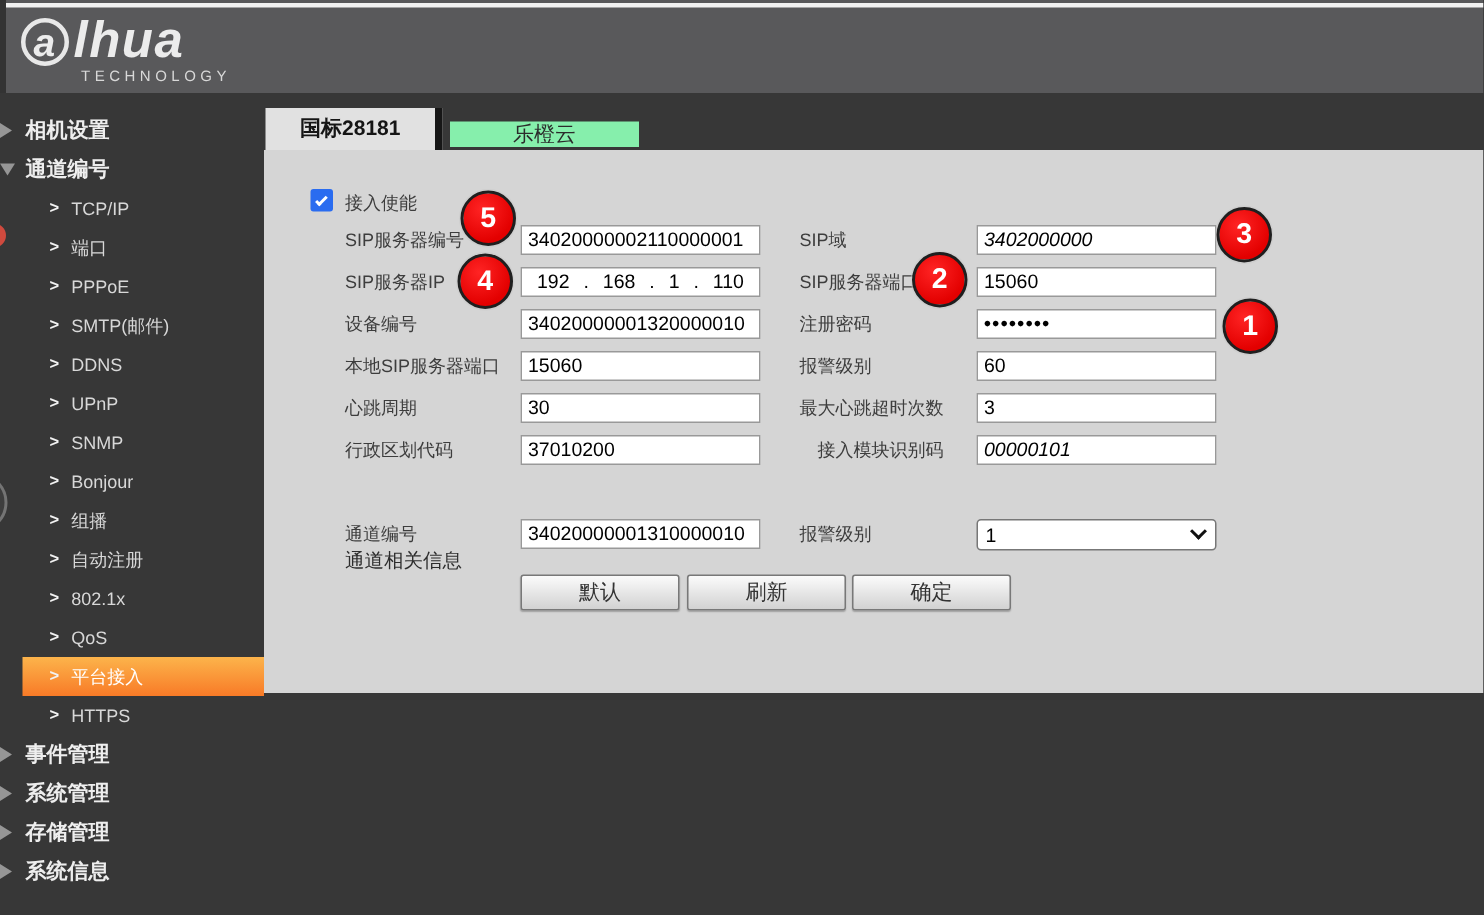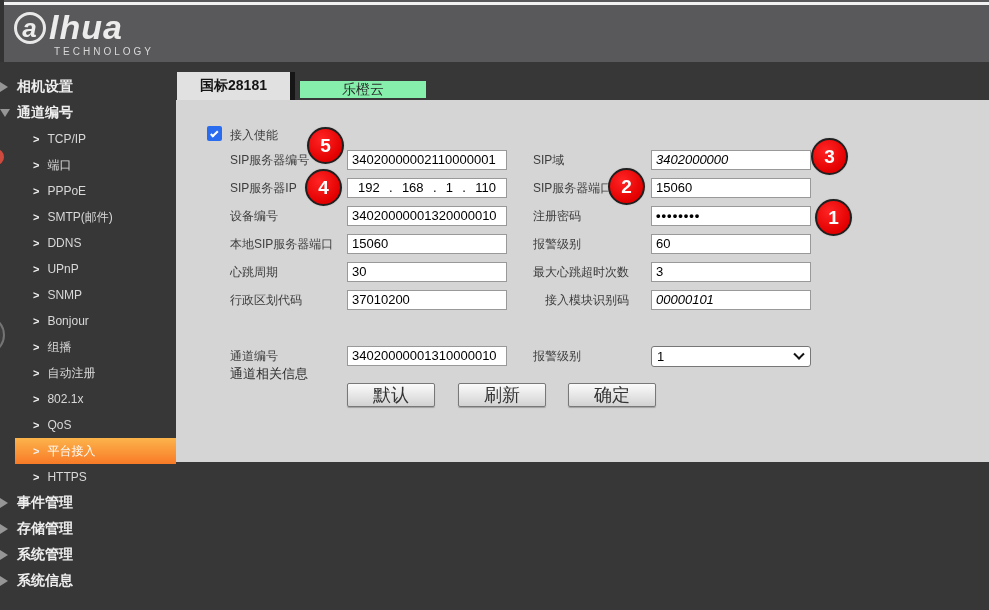--- a/index.html
+++ b/index.html
@@ -36,21 +36,21 @@
   .fld.ip { display:flex; align-items:center; justify-content:space-between; padding:0 10px; }
   .section-hd { position:absolute; left:54px; top:220px; font-size:13px; font-weight:normal; color:#2d2d2d;margin-top:45px; }
 
   .cbx { position:absolute; left:31px; top:26px; width:15px; height:15px; background:#2a6cf0; border-radius:2px; display:flex; align-items:center; justify-content:center; }
   .cbx-check { width:8px; height:4px; border-left:2px solid #fff; border-bottom:2px solid #fff; transform:rotate(-45deg) translate(0,-1px); }
   .cbx-label { position:absolute; left:54px; top:27px; font-size:12px; color:#3d3d3d; }
 
   .selectbox { position:absolute; left:475px; top:246px; width:160px; height:21px; background:#fff; border:1px solid #777; border-radius:3px; display:flex; align-items:center; justify-content:space-between; padding:0 7px 0 5px; font-size:13px; color:#000; }
   .chevdown { width:8px; height:8px; border-right:2px solid #111; border-bottom:2px solid #111; transform:rotate(45deg) translate(-2px,-2px); }
 
-  .btn { position:absolute; top:283px; width:88px; height:24px; background:linear-gradient(#fbfbfb,#d2d2d2); border:1px solid #787878; border-radius:2px; font-size:18px; color:#333; display:flex; align-items:center; justify-content:center; box-shadow:0 1px 1px rgba(0,0,0,0.25); }
+  .btn { position:absolute; top:283px; width:106px; height:24px; background:linear-gradient(#fbfbfb,#d2d2d2); border:1px solid #787878; border-radius:2px; font-size:14px; color:#333; display:flex; align-items:center; justify-content:center; box-shadow:0 1px 1px rgba(0,0,0,0.25); }
 
   
   .badge { position:absolute; width:37px; height:37px; border-radius:50%; background:radial-gradient(circle at 38% 32%, #ff2424, #e30000 70%); border:2px solid #1f1f1f; box-shadow:0 0 0 1px rgba(200,200,200,0.5); color:#fff; font-weight:bold; font-size:19px; display:flex; align-items:center; justify-content:center; z-index:10; }
   .badge0 { left:307px; top:127px; }
   .badge1 { left:305px; top:169px; }
   .badge2 { left:811px; top:138px; }
   .badge3 { left:608px; top:168px; }
   .badge4 { left:815px; top:199px; }
 
   
@@ -136,25 +136,25 @@
   <div class="nav-sub">
       <span class="chev"></span>
       <span>HTTPS</span>
     </div>
   <div class="nav-group">
       <span class="tri-right"></span>
       <span>事件管理</span>
     </div>
   <div class="nav-group">
       <span class="tri-right"></span>
+      <span>系统管理</span>
+    </div>
+  <div class="nav-group">
+      <span class="tri-right"></span>
       <span>存储管理</span>
-    </div>
-  <div class="nav-group">
-      <span class="tri-right"></span>
-      <span>系统管理</span>
     </div>
   <div class="nav-group">
       <span class="tri-right"></span>
       <span>系统信息</span>
     </div>
 </div>
 
 <div class="tab-active">国标28181</div>
 <div class="tab-inactive">乐橙云</div>
 

